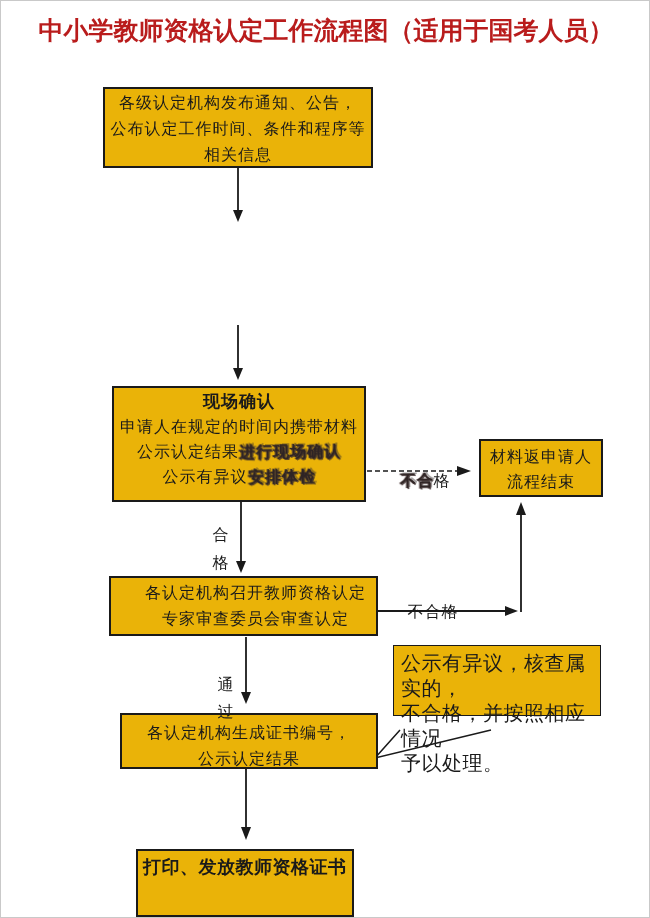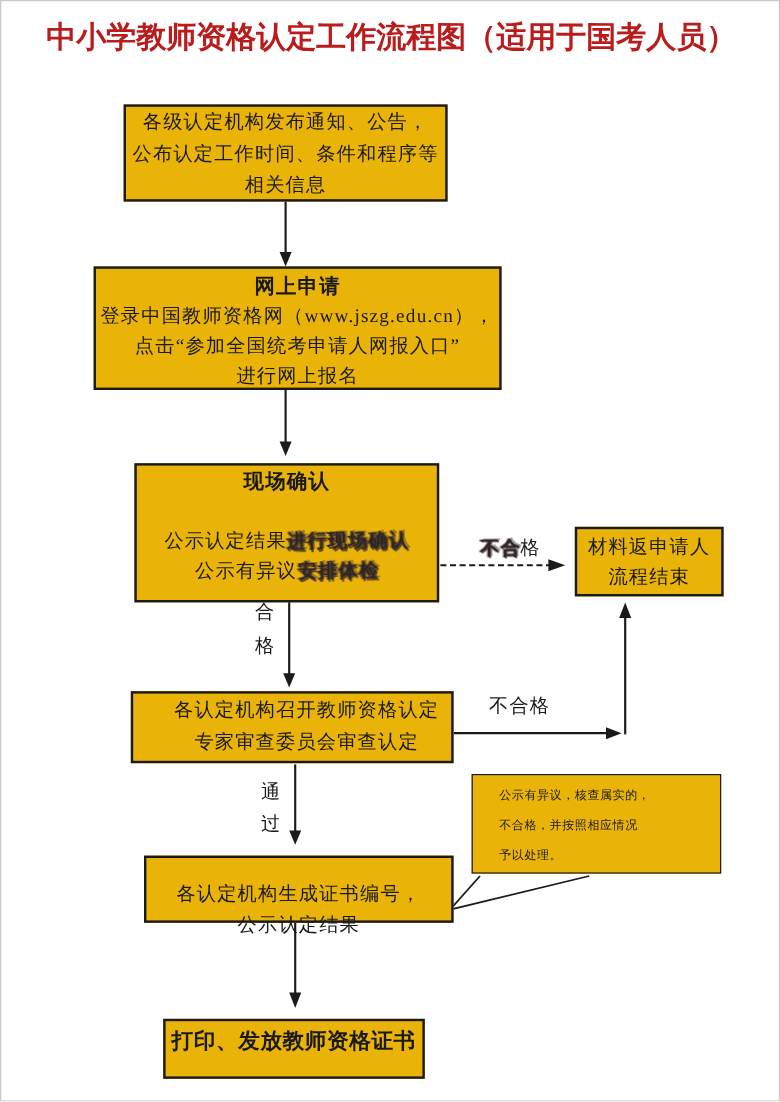--- a/index.html
+++ b/index.html
@@ -20,35 +20,35 @@
   }
   .fbox .heading{
     font-family:"Liberation Sans","DejaVu Sans",sans-serif;
     font-weight:bold;font-size:17px;display:block;
   }
   .box-announce{left:102px;top:86px;width:270px;height:81px;padding-top:1px;}
   .box-online{left:77px;top:221px;width:340px;height:103px;padding-top:2px;line-height:25px;}
   .box-onsite{left:111px;top:385px;width:254px;height:116px;padding-top:1px;line-height:25px;}
   .box-return{left:478px;top:438px;width:124px;height:58px;font-size:16px;line-height:25px;padding-top:3px;}
   .box-committee{left:108px;top:575px;width:269px;height:60px;padding-top:2px;padding-left:24px;}
-  .box-publicize{left:119px;top:712px;width:258px;height:56px;padding-top:18px;}
+  .box-publicize{left:119px;top:712px;width:258px;height:56px;padding-top:5px;}
   .box-note{
-    left:392px;top:644px;width:208px;height:83px;border-width:1.5px;
-    text-align:left;font-size:10px;line-height:25px;letter-spacing:0.5px;
-    padding:5px 4px 0 22px;
+    left:392px;top:644px;width:208px;height:71px;border-width:1.5px;
+    text-align:left;font-size:20px;line-height:25px;letter-spacing:0.5px;
+    padding:5px 4px 0 7px;
   }
   .box-issue{
-    left:135px;top:848px;width:218px;height:50px;text-align:left;
+    left:135px;top:848px;width:218px;height:68px;text-align:left;
     font-family:"Liberation Sans","DejaVu Sans",sans-serif;
     font-weight:bold;font-size:18px;letter-spacing:0.5px;
     padding:4px 0 16px 5px;line-height:24px;
   }
   .edge-label{
     position:absolute;z-index:3;font-size:16px;letter-spacing:1px;
-    color:#1a1a1a;text-align:center;
+    color:#1a1a1a;text-align:center;margin-top:24px;
   }
   .label-pass1{left:204px;top:496px;width:32px;line-height:28px;}
   .label-fail1{left:380px;top:446px;width:88px;}
   .label-fail2{left:400px;top:577px;width:64px;}
   .label-pass2{left:209px;top:646px;width:32px;line-height:27px;}
   .smudge{
     display:inline-block;font-weight:bold;color:#2e2424;
     text-shadow:1px 1px 0 rgba(60,45,45,.8),-1px 0 0 rgba(80,60,60,.55),2px -1px 0 rgba(50,45,45,.45);
     transform:rotate(-0.6deg);filter:blur(.4px);
   }
@@ -88,30 +88,24 @@
   </svg>
 
   <div class="page-title">中小学教师资格认定工作流程图（适用于国考人员）</div>
 
   <div class="fbox box-announce">
     <span>各级认定机构发布通知、公告，</span><br>
     <span>公布认定工作时间、条件和程序等</span><br>
     <span>相关信息</span>
   </div>
 
-  <div class="fbox box-online">
-    <span class="heading">网上申请</span>
-    <span>登录中国教师资格网（www.jszg.edu.cn），</span><br>
-    <span>点击“参加全国统考申请人网报入口”</span><br>
-    <span>进行网上报名</span>
-  </div>
 
   <div class="fbox box-onsite">
     <span class="heading">现场确认</span>
-    <br>
+    <span>申请人在规定的时间内携带材料</span><br>
     <span>公示认定结果</span><span class="smudge">进行现场确认</span><br>
     <span>公示有异议</span><span class="smudge">安排体检</span>
   </div>
 
   <div class="fbox box-return">
     <span>材料返申请人</span><br>
     <span>流程结束</span>
   </div>
 
   <div class="fbox box-committee">

